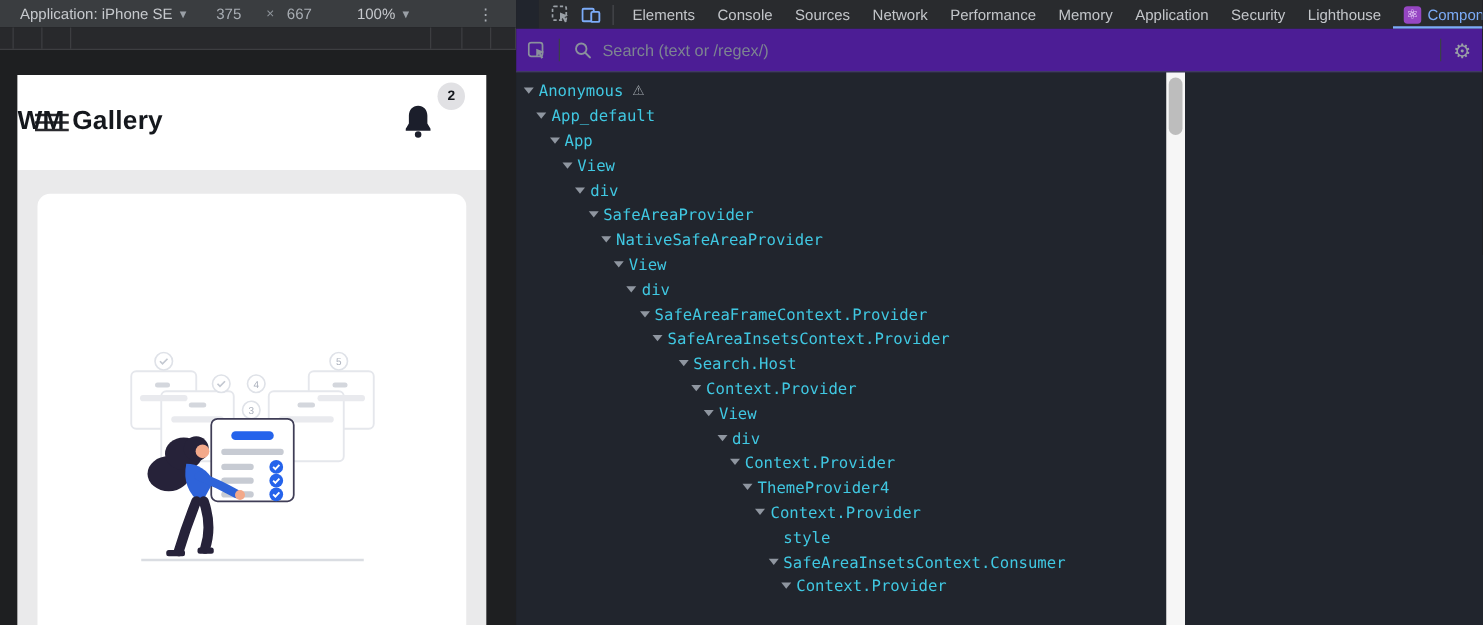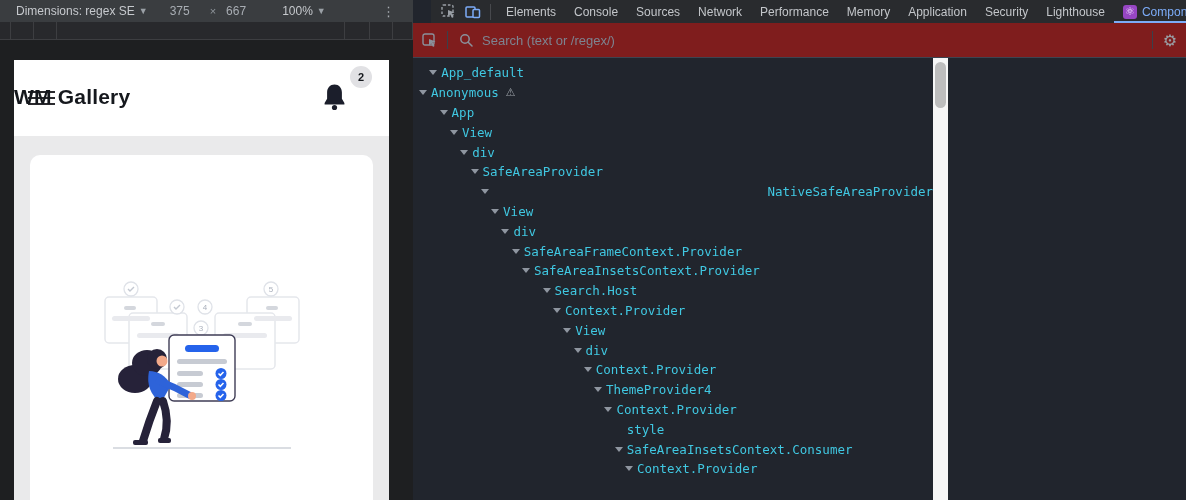--- a/index.html
+++ b/index.html
@@ -45,21 +45,21 @@
     display:flex; align-items:center;margin-left:18px; }
   .ti { width:16px; height:16px; margin-left:9px; flex:none; display:flex; align-items:center; justify-content:center; }
   .tab-divider { width:1px; height:16px; background:#47494d; margin:0 6px 0 9px; flex:none; }
   .dt-tab { height:23px; display:flex; align-items:center; padding:0 9px; font-size:12px;
     color:#c3c6ca; cursor:pointer; white-space:nowrap; }
   .dt-tab.active { color:#7cacf8; box-shadow:inset 0 -2px 0 #7cacf8; }
   .react-icon { width:14px; height:14px; border-radius:3px; background:#9646c3; color:#f3e3ff;
     font-size:11px; line-height:14px; text-align:center; margin-right:5px; flex:none;
     font-family:"DejaVu Sans", sans-serif; }
 
-  .cp-toolbar { position:absolute; left:0; top:23px; width:773px; height:35px; background:#7f1d1d;
+  .cp-toolbar { position:absolute; left:0; top:23px; width:773px; height:35px; background:#4c1d95;
     border-bottom:1px solid #3d4450; display:flex; align-items:center; }
   .cp-divider { width:1px; height:18px; background:#3a404a; flex:none; }
   .cp-input { flex:1; background:transparent; border:none; outline:none; font-size:13px;
     color:#c8ccd2; margin-left:8px; font-family:"Liberation Sans", sans-serif; }
   .cp-input::placeholder { color:#7d8491; }
   .gear { color:#9aa0a6; font-size:16px; margin:0 9px 0 10px; cursor:pointer;
     font-family:"DejaVu Sans", sans-serif; }
 
   .cp-body { position:absolute; left:0; top:58px; width:773px; height:442px; display:flex; }
   .component-tree { width:520px; flex:none; padding-top:5px; overflow:hidden; background:#21252d; }
@@ -76,21 +76,21 @@
     background:#bdbdbd; border-radius:6px; }
   .right-pane { flex:1; background:#21252d; }
 </style>
 </head>
 <body>
 
 <div class="stage">
 
   <div class="left-region">
     <div class="device-toolbar">
-      <span class="dim-label">Dimensions: regex SE</span>
+      <span class="dim-label">Application: iPhone SE</span>
       <span class="caret">▼</span>
       <span class="dim-num dim-w">375</span>
       <span class="dim-num dim-x">×</span>
       <span class="dim-num dim-h">667</span>
       <span class="zoom-val">100%</span>
       <span class="caret">▼</span>
       <span class="kebab">⋮</span>
     </div>
 
     <div class="emulation">
@@ -265,46 +265,46 @@
           <line x1="9.2" y1="9.2" x2="13" y2="13" stroke="#8a919c" stroke-width="1.5" stroke-linecap="round"></line>
         </svg>
       </span>
       <input class="cp-input" type="text" placeholder="Search (text or /regex/)" style="">
       <span class="cp-divider"></span>
       <span class="gear">⚙</span>
     </div>
 
     <div class="cp-body">
       <div class="component-tree">
-          <div class="tree-row" style="padding-left: 16.3px;">
-            <span class="tree-arrow"></span>
-            <span class="tree-label">App_default</span>
-          </div>
           <div class="tree-row" style="padding-left: 6px;">
             <span class="tree-arrow"></span>
             <span class="tree-label">Anonymous</span>
             <span class="tree-warning">⚠</span>
           </div>
+          <div class="tree-row" style="padding-left: 16.3px;">
+            <span class="tree-arrow"></span>
+            <span class="tree-label">App_default</span>
+          </div>
           <div class="tree-row" style="padding-left: 26.6px;">
             <span class="tree-arrow"></span>
             <span class="tree-label">App</span>
           </div>
           <div class="tree-row" style="padding-left: 36.9px;">
             <span class="tree-arrow"></span>
             <span class="tree-label">View</span>
           </div>
           <div class="tree-row" style="padding-left: 47.2px;">
             <span class="tree-arrow"></span>
             <span class="tree-label">div</span>
           </div>
           <div class="tree-row" style="padding-left: 57.5px;">
             <span class="tree-arrow"></span>
             <span class="tree-label">SafeAreaProvider</span>
           </div>
-          <div class="tree-row" style="padding-left: 67.8px; justify-content: space-between;">
+          <div class="tree-row" style="padding-left: 67.8px;">
             <span class="tree-arrow"></span>
             <span class="tree-label">NativeSafeAreaProvider</span>
           </div>
           <div class="tree-row" style="padding-left: 78.1px;">
             <span class="tree-arrow"></span>
             <span class="tree-label">View</span>
           </div>
           <div class="tree-row" style="padding-left: 88.4px;">
             <span class="tree-arrow"></span>
             <span class="tree-label">div</span>

